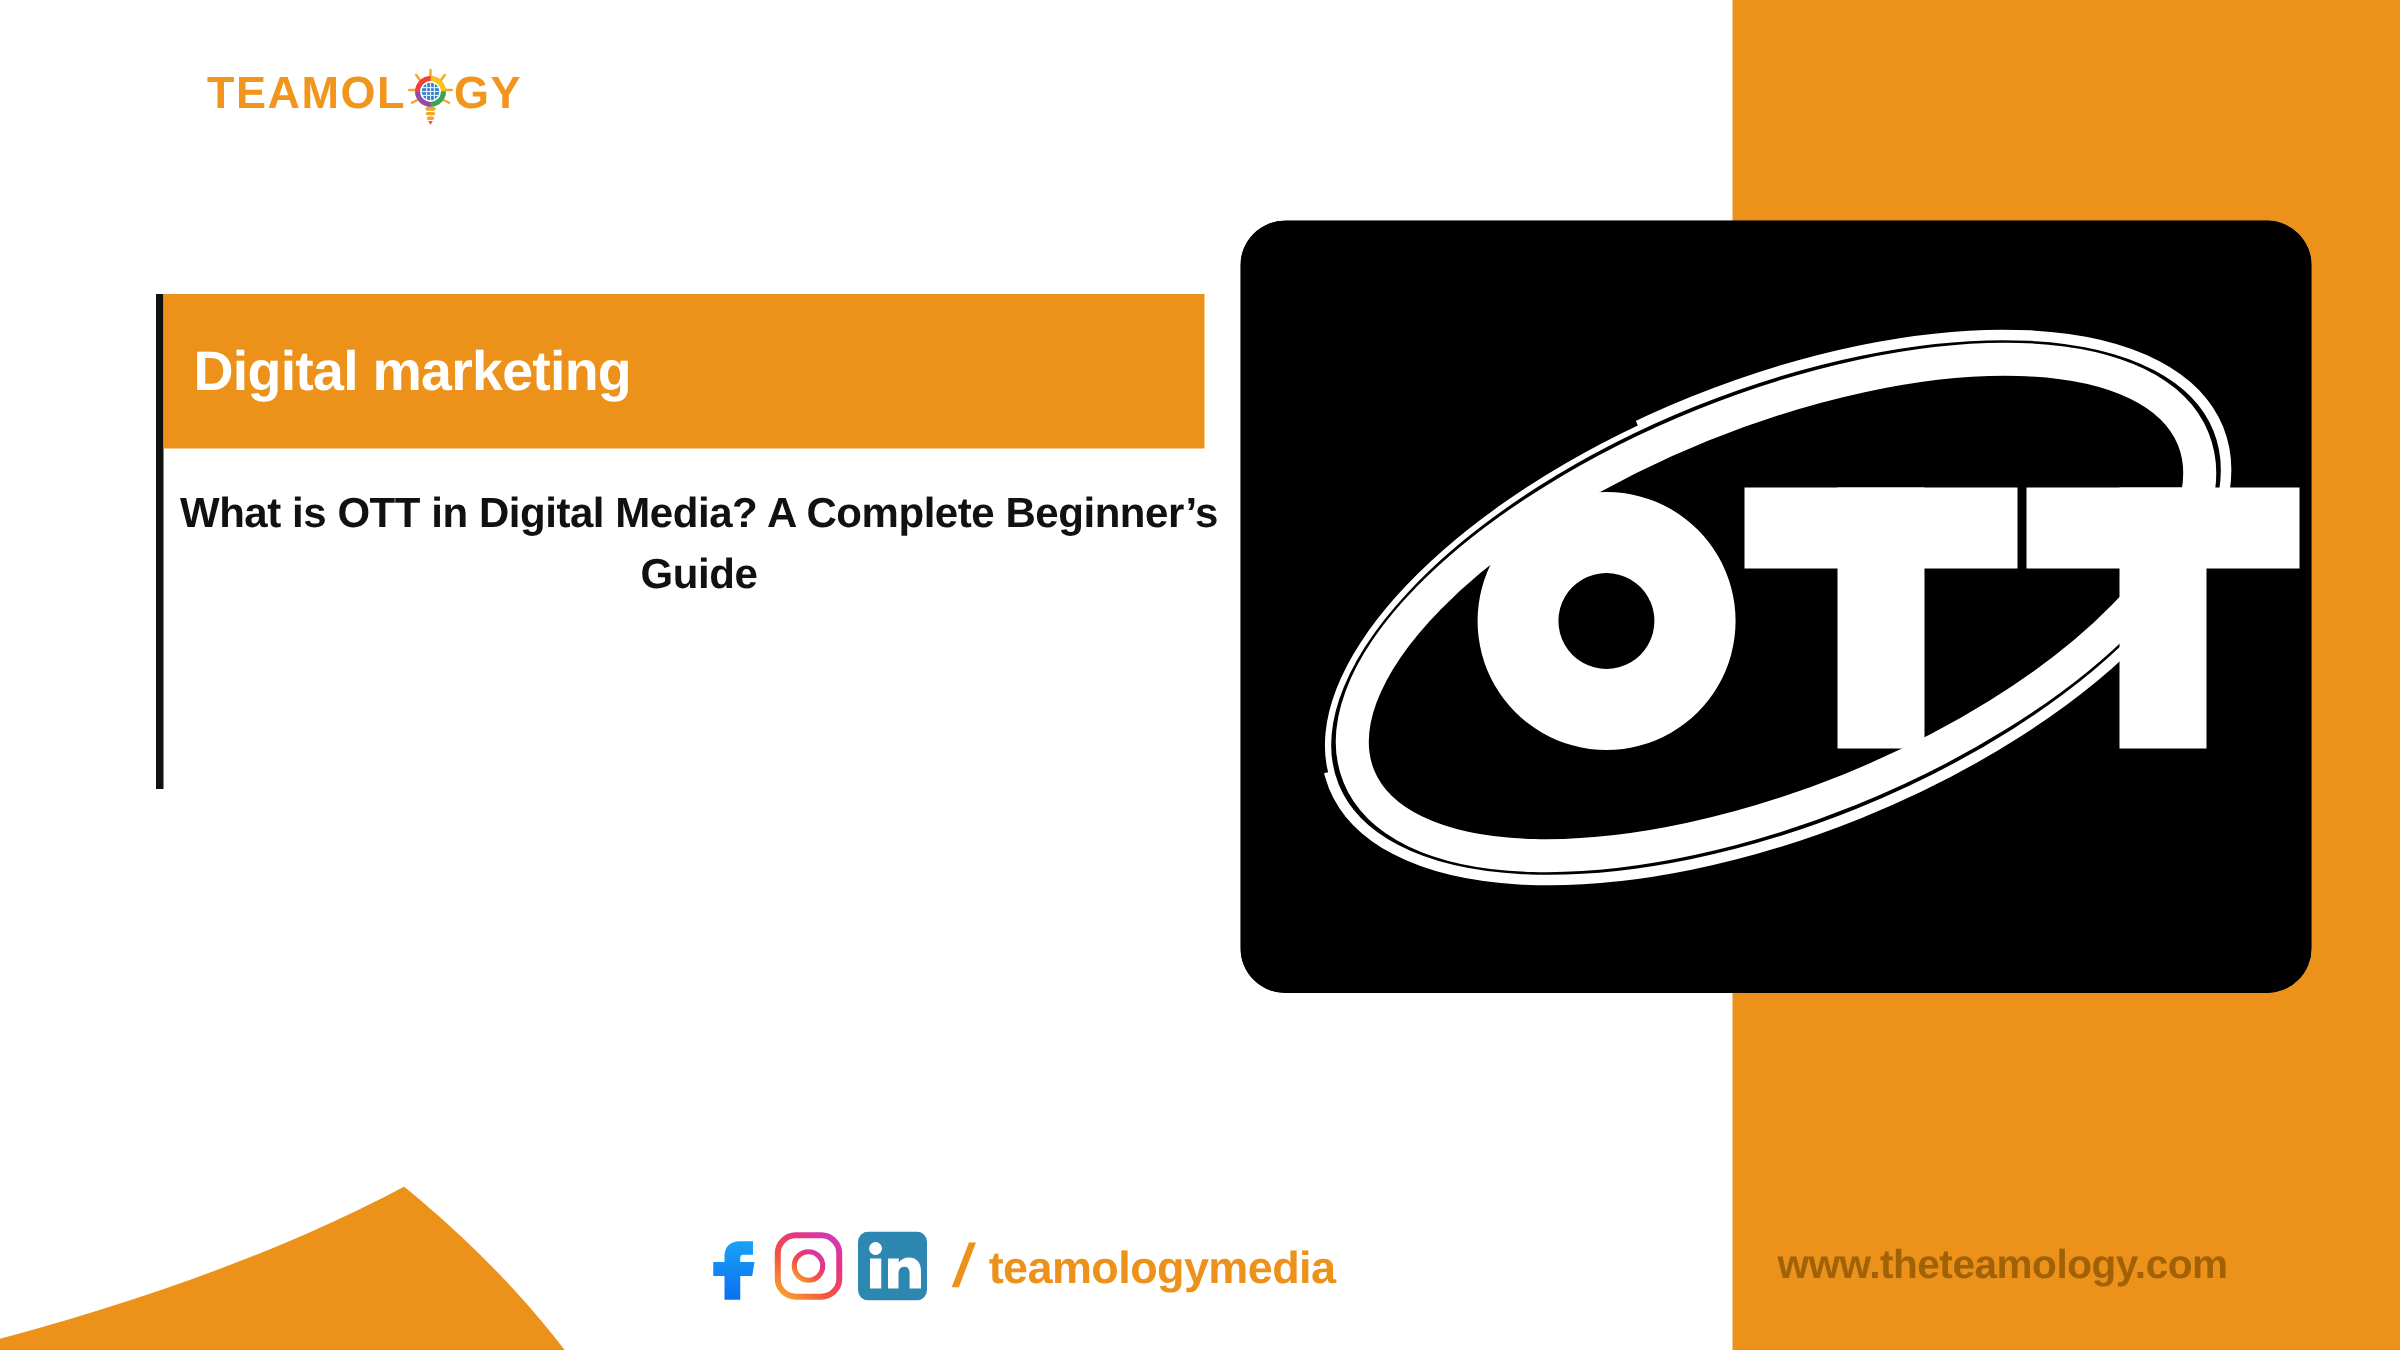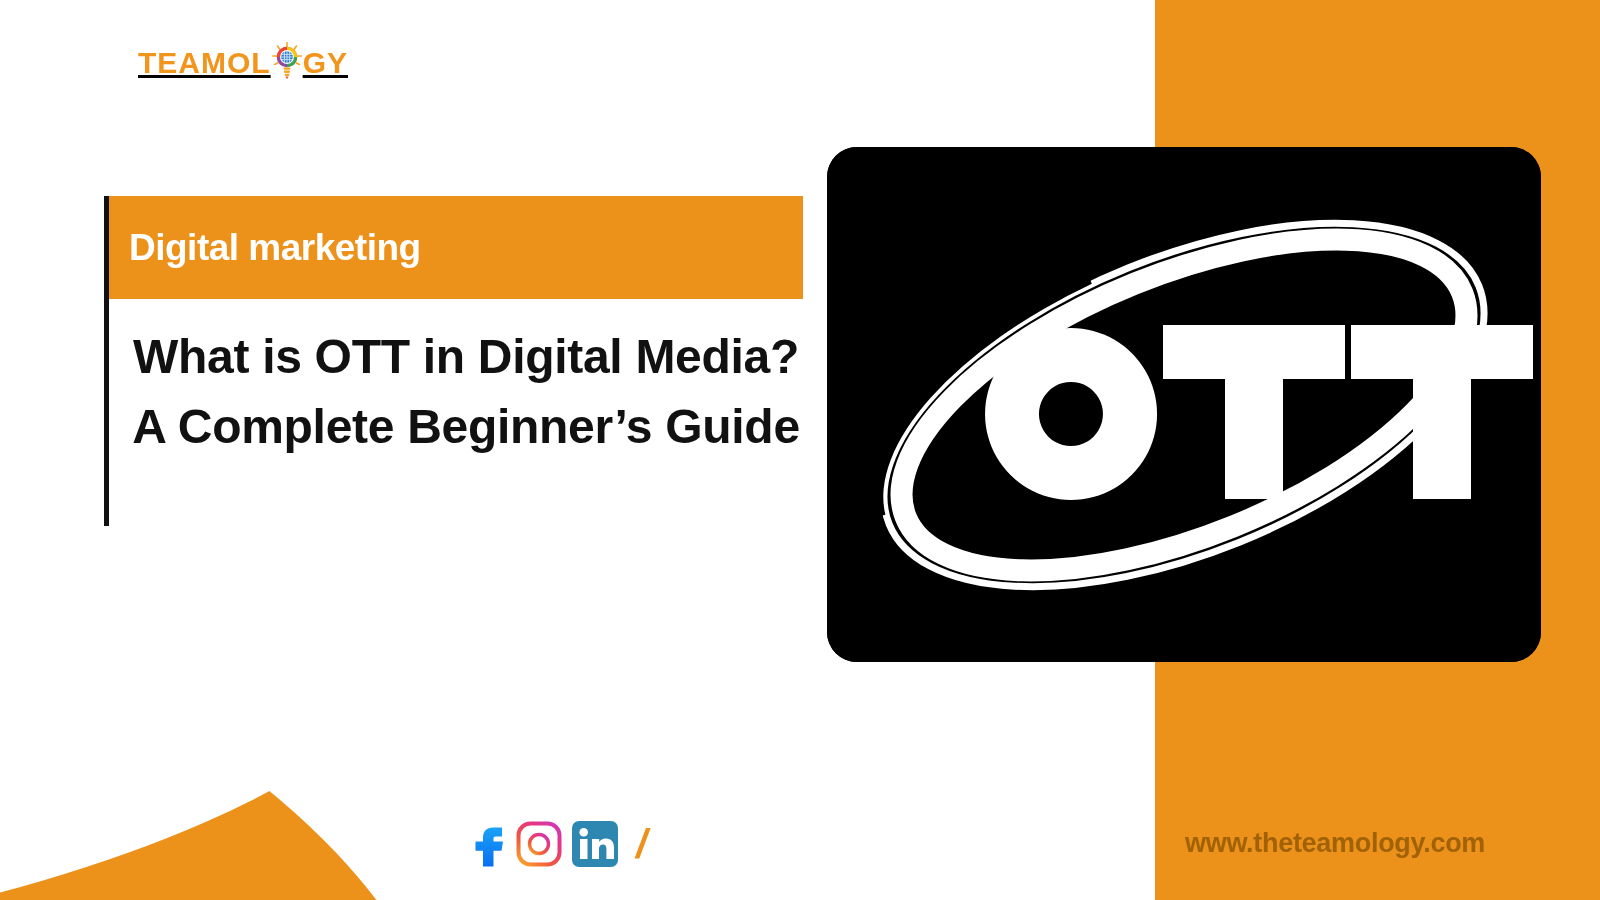--- a/index.html
+++ b/index.html
@@ -39,23 +39,22 @@
     background:#ffffff;
     border-bottom-right-radius:100% 100%;
     border-top-right-radius:0;
   }
 
   
   .logo {
     position:absolute;
     left:138px; top:42px;
     display:flex;
-    align-items:flex-start;
+    align-items:flex-end;
     height:42px;
-    text-decoration:underline;
   }
   .logo-text {
     font-size:30px;
     font-weight:bold;
     letter-spacing:1px;
     color:#f2951d;
     line-height:42px;
   }
   .logo-bulb {
     position:relative;
@@ -88,21 +87,21 @@
     letter-spacing:-0.5px;
     margin-left:20px;
   }
 
   
   .headline {
     position:absolute;
     left:116px; top:322px;
     width:700px;
     color:#111111;
-    font-size:48px;
+    font-size:28px;
     font-weight:bold;
     line-height:1.45;
     text-align:center;
     letter-spacing:-0.3px;
   }
 
   
   .ott-card {
     position:absolute;
     left:827px; top:147px;
@@ -252,17 +251,18 @@
     <a class="icon-li" href="#" aria-label="LinkedIn">
       <svg width="46" height="46" viewBox="0 0 46 46" xmlns="http://www.w3.org/2000/svg">
         <rect x="0" y="0" width="46" height="46" rx="7" fill="#2e87b0"></rect>
         <rect x="8" y="18" width="7.5" height="20" fill="#ffffff"></rect>
         <circle cx="11.7" cy="11.3" r="4.3" fill="#ffffff"></circle>
         <path d="M20 18 h7.2 v2.9 c1.3 -2.2 3.7 -3.5 6.6 -3.5 c5 0 8.2 3.1 8.2 9 V38 h-7.6 V27.8 c0 -2.8 -1.2 -4.3 -3.5 -4.3 c-2.4 0 -3.9 1.6 -3.9 4.4 V38 H20 Z" fill="#ffffff"></path>
       </svg>
     </a>
 
     <span class="slash">/</span>
+    <span class="handle">teamologymedia</span>
   </div>
 
   <div class="website">www.theteamology.com</div>
 
 </div>
 
 </body></html>

